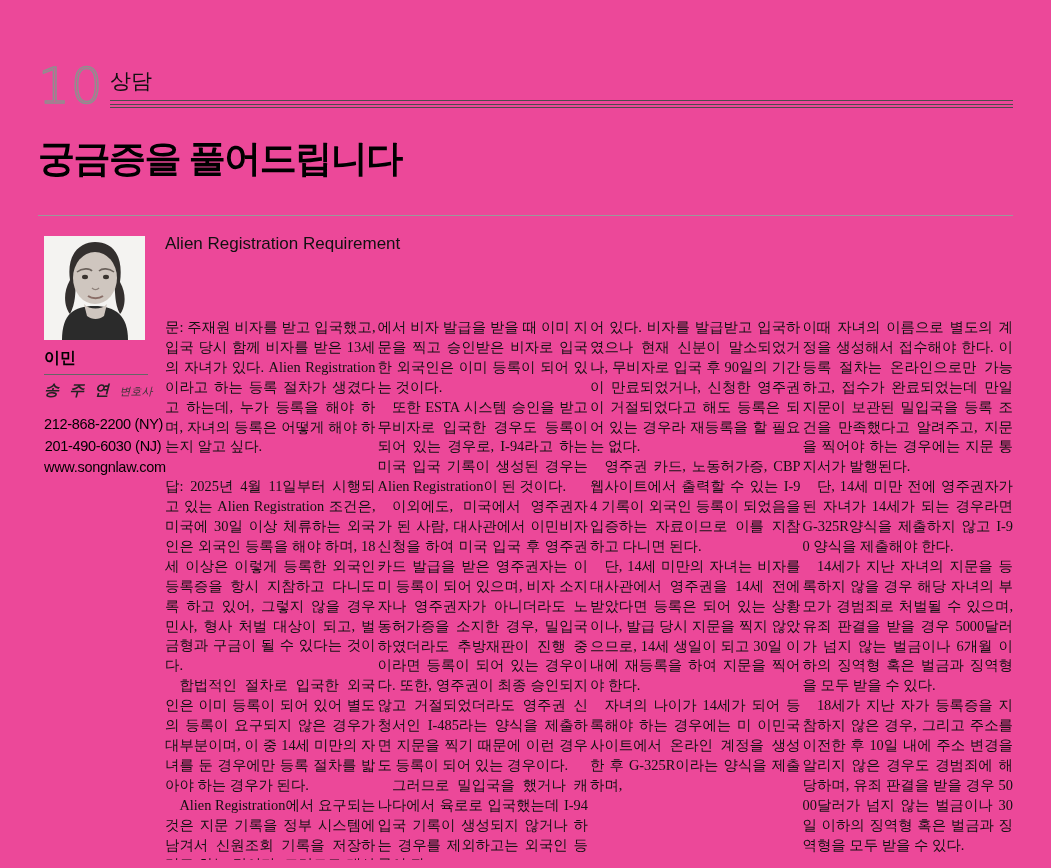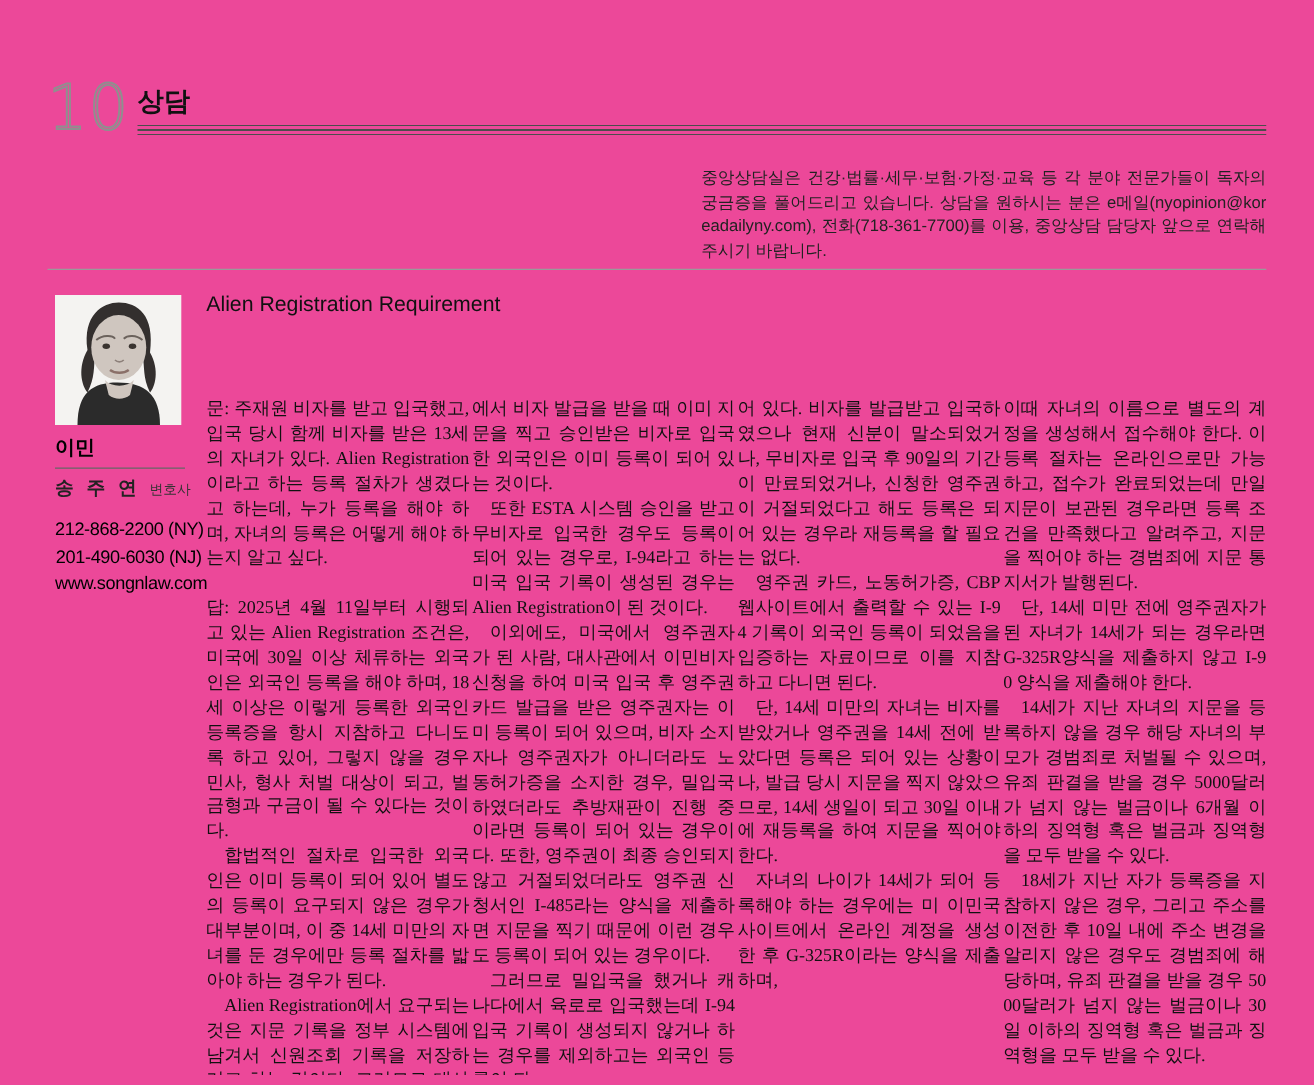--- a/index.html
+++ b/index.html
@@ -17,21 +17,21 @@
   .page-number {
     position: absolute; left: 0; top: 0;
     font-size: 50px; line-height: 48px; font-weight: 300;
     color: transparent;
     -webkit-text-stroke: 1.6px #8f8f8f;
     letter-spacing: 1px;
     font-family: "DejaVu Sans", sans-serif;
   }
   .section-name {
     position: absolute; left: 72px; top: 5px;
-    font-size: 21px; font-weight: 700; color: #111; letter-spacing: 0px;
+    font-size: 21px; font-weight: 400; color: #111; letter-spacing: 0px;
   }
   .triple-rule {
     position: absolute; left: 72px; right: 0; top: 38px; height: 8px;
     background: repeating-linear-gradient(to bottom, #4c4c4c 0 1px, transparent 1px 3.5px);
   }
   .dateline {
     position: absolute; right: 0; top: 12px;
     font-size: 15px; color: #111;
   }
   .dateline .paper { font-weight: 800; letter-spacing: -0.5px; margin-left: 6px; }
@@ -58,21 +58,21 @@
   
   .sidebar { position: absolute; left: 6px; top: 4px; width: 118px; }
   .portrait {
     width: 101px; height: 104px; display: block;
     background: #f2f1ef;
   }
   .author-category {
     margin-top: 8px; font-size: 16px; font-weight: 800; color: #000;
   }
   .author-rule { width: 104px; border-top: 1.5px solid #666; margin-top: 5px; }
-  .author-name { margin-top: 6px; font-size: 15px; font-weight: 700; color: #222; letter-spacing: 3px; }
+  .author-name { margin-top: 6px; font-size: 15px; font-weight: 700; color: #222; letter-spacing: 3px; font-style: italic; }
   .author-title { font-size: 11px; font-weight: 400; letter-spacing: 0px; color: #333; }
   .author-contacts { margin-top: 14px; font-size: 14.5px; line-height: 21.5px; color: #000; letter-spacing: -0.3px; white-space: nowrap; text-align: center; }
 
   
   .article-main { position: absolute; left: 127px; right: 0; top: 0; bottom: 0; }
   .kicker { font-size: 17px; color: #111; margin-top: 2px; letter-spacing: 0px; }
   .headline {
     margin-top: 12px;
     font-family: "Liberation Serif", "DejaVu Serif", serif;
     font-size: 28.5px; font-weight: 700; color: #1c1c1c; letter-spacing: -0.5px;
@@ -97,21 +97,21 @@
 
 <div class="page">
 
   <div class="pagehead">
     <div class="page-number">10</div>
     <div class="section-name">상담</div>
     <div class="triple-rule"></div>
   </div>
 
   <div class="masthead">
-    <div class="masthead-intro">중앙상담실은 건강·법률·세무·보험·가정·교육 등 각 분야 전문가들이 독자의 궁금증을 풀어드리고 있습니다. 상담을 원하시는 분은 e메일(nyopinion@koreadailyny.com), 전화(718-361-7700)를 이용, 중앙상담 담당자 앞으로 연락해 주시기 바랍니다.</div>
+    <div class="masthead-title">궁금증을 풀어드립니다</div>
   </div>
 
   <div class="page-rule"></div>
 
   <div class="article">
 
     <div class="sidebar">
       <svg class="portrait" viewBox="0 0 101 104" xmlns="http://www.w3.org/2000/svg">
         <rect x="0" y="0" width="101" height="104" fill="#f4f3f1"></rect>
         <path d="M18 104 C18 78 30 70 50 70 C72 70 84 80 84 104 Z" fill="#2b2b2b"></path>
@@ -146,25 +146,25 @@
           </div>
           <div class="col">
             <p class="">에서 비자 발급을 받을 때 이미 지문을 찍고 승인받은 비자로 입국한 외국인은 이미 등록이 되어 있는 것이다.</p>
             <p class="indent ">또한 ESTA 시스템 승인을 받고 무비자로 입국한 경우도 등록이 되어 있는 경우로, I-94라고 하는 미국 입국 기록이 생성된 경우는 Alien Registration이 된 것이다.</p>
             <p class="indent ">이외에도, 미국에서 영주권자가 된 사람, 대사관에서 이민비자 신청을 하여 미국 입국 후 영주권 카드 발급을 받은 영주권자는 이미 등록이 되어 있으며, 비자 소지자나 영주권자가 아니더라도 노동허가증을 소지한 경우, 밀입국하였더라도 추방재판이 진행 중이라면 등록이 되어 있는 경우이다. 또한, 영주권이 최종 승인되지 않고 거절되었더라도 영주권 신청서인 I-485라는 양식을 제출하면 지문을 찍기 때문에 이런 경우도 등록이 되어 있는 경우이다.</p>
             <p class="indent ">그러므로 밀입국을 했거나 캐나다에서 육로로 입국했는데 I-94 입국 기록이 생성되지 않거나 하는 경우를 제외하고는 외국인 등록이 되</p>
           </div>
           <div class="col">
             <p class="">어 있다. 비자를 발급받고 입국하였으나 현재 신분이 말소되었거나, 무비자로 입국 후 90일의 기간이 만료되었거나, 신청한 영주권이 거절되었다고 해도 등록은 되어 있는 경우라 재등록을 할 필요는 없다.</p>
             <p class="indent ">영주권 카드, 노동허가증, CBP 웹사이트에서 출력할 수 있는 I-94 기록이 외국인 등록이 되었음을 입증하는 자료이므로 이를 지참하고 다니면 된다.</p>
-            <p class="indent ">단, 14세 미만의 자녀는 비자를 받았거나 영주권을 14세 전에 받았다면 등록은 되어 있는 상황이나, 발급 당시 지문을 찍지 않았으므로, 14세 생일이 되고 30일 이내에 재등록을 하여 지문을 찍어야 한다.</p>
+            <p class="indent ">단, 14세 미만의 자녀는 비자를 대사관에서 영주권을 14세 전에 받았다면 등록은 되어 있는 상황이나, 발급 당시 지문을 찍지 않았으므로, 14세 생일이 되고 30일 이내에 재등록을 하여 지문을 찍어야 한다.</p>
             <p class="indent ">자녀의 나이가 14세가 되어 등록해야 하는 경우에는 미 이민국 사이트에서 온라인 계정을 생성한 후 G-325R이라는 양식을 제출하며,</p>
           </div>
           <div class="col">
-            <p class="">이때 자녀의 이름으로 별도의 계정을 생성해서 접수해야 한다. 이 등록 절차는 온라인으로만 가능하고, 접수가 완료되었는데 만일 지문이 보관된 경우라면 등록 조건을 만족했다고 알려주고, 지문을 찍어야 하는 경범죄에 지문 통지서가 발행된다.</p>
+            <p class="">이때 자녀의 이름으로 별도의 계정을 생성해서 접수해야 한다. 이 등록 절차는 온라인으로만 가능하고, 접수가 완료되었는데 만일 지문이 보관된 밀입국을 등록 조건을 만족했다고 알려주고, 지문을 찍어야 하는 경우에는 지문 통지서가 발행된다.</p>
             <p class="indent ">단, 14세 미만 전에 영주권자가 된 자녀가 14세가 되는 경우라면 G-325R양식을 제출하지 않고 I-90 양식을 제출해야 한다.</p>
             <p class="indent ">14세가 지난 자녀의 지문을 등록하지 않을 경우 해당 자녀의 부모가 경범죄로 처벌될 수 있으며, 유죄 판결을 받을 경우 5000달러가 넘지 않는 벌금이나 6개월 이하의 징역형 혹은 벌금과 징역형을 모두 받을 수 있다.</p>
             <p class="indent ">18세가 지난 자가 등록증을 지참하지 않은 경우, 그리고 주소를 이전한 후 10일 내에 주소 변경을 알리지 않은 경우도 경범죄에 해당하며, 유죄 판결을 받을 경우 5000달러가 넘지 않는 벌금이나 30일 이하의 징역형 혹은 벌금과 징역형을 모두 받을 수 있다.</p>
           </div>
         </div>
     </div>
 
   </div>
 </div>
 

